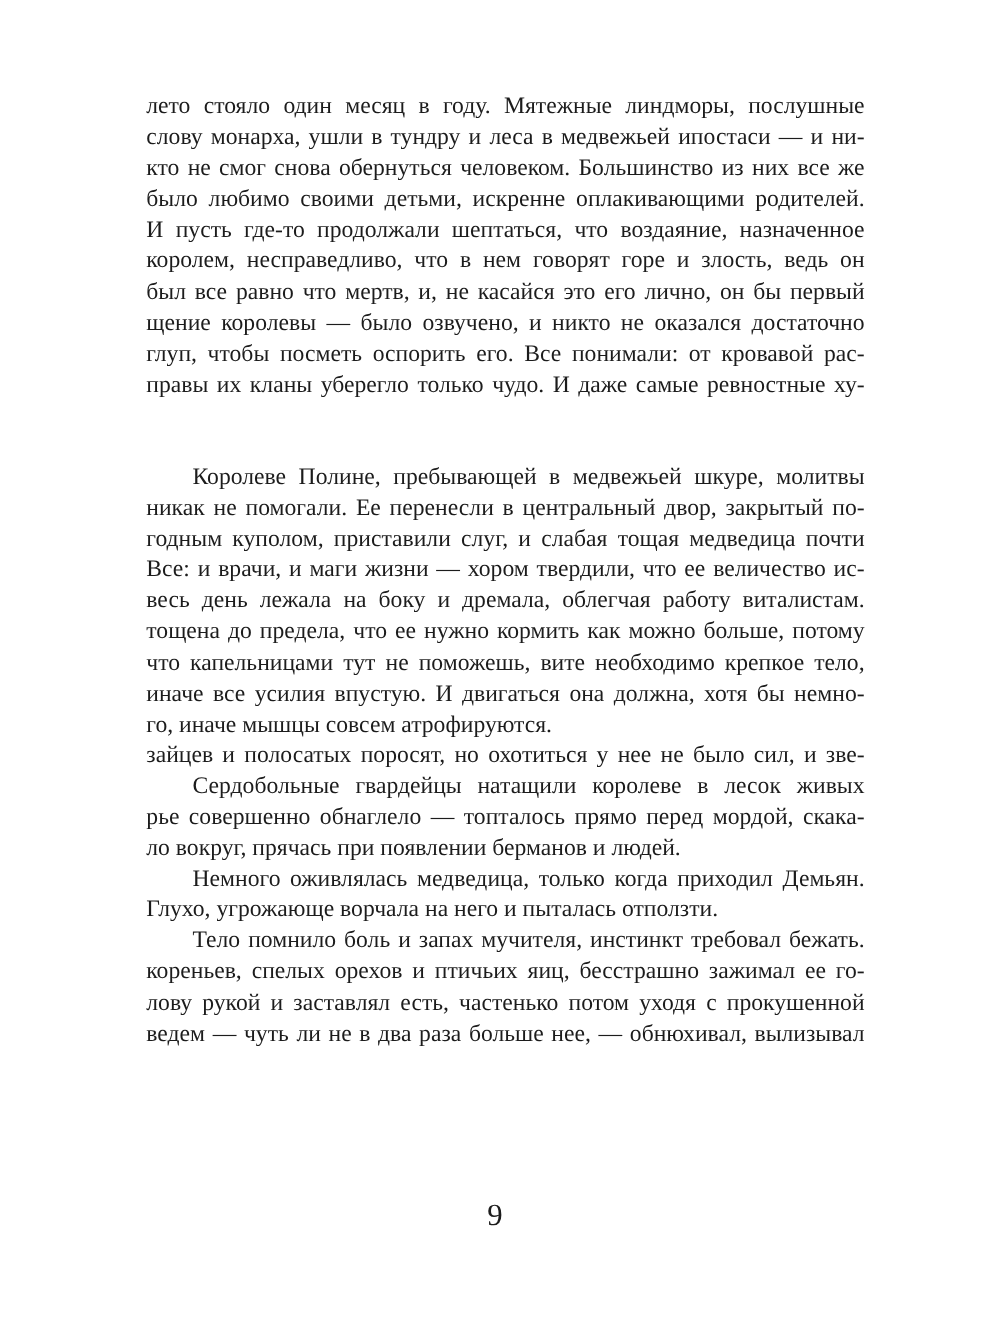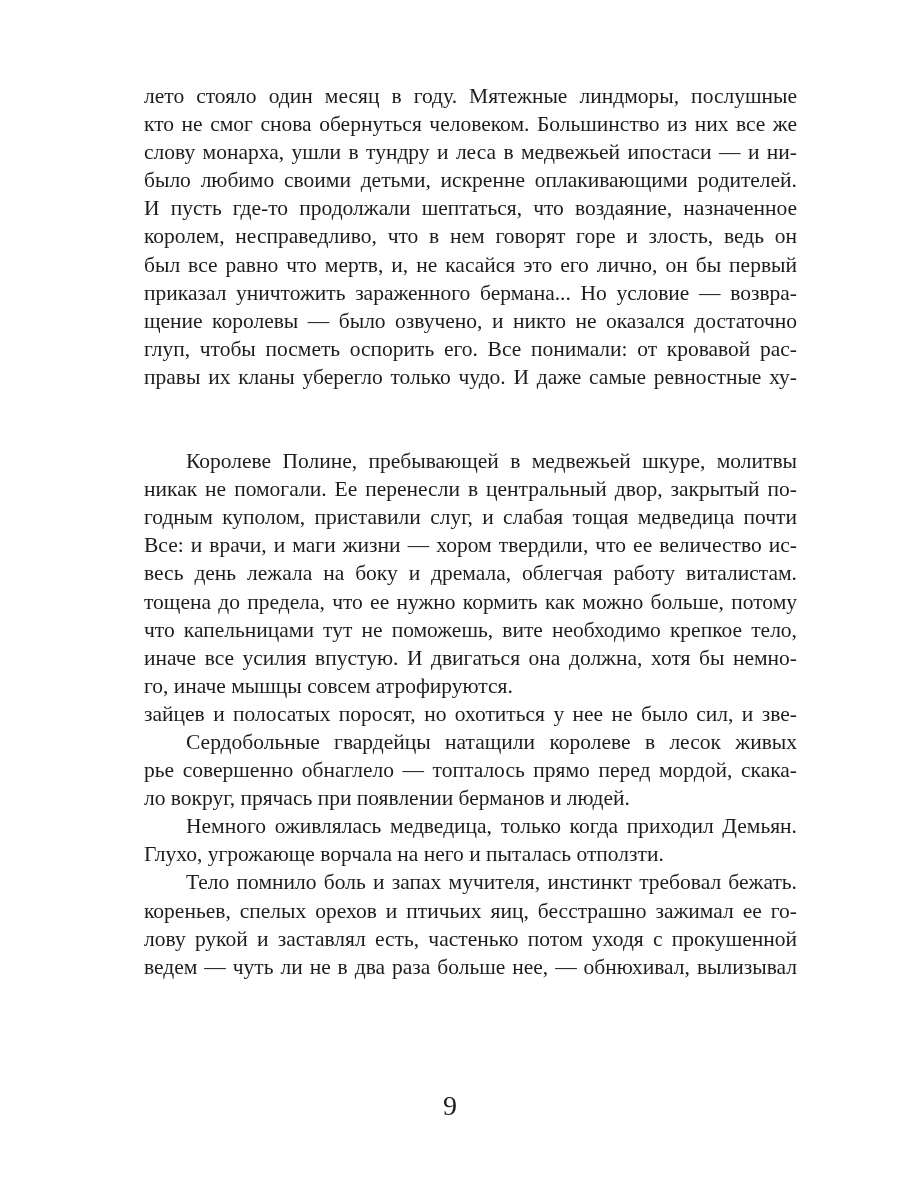--- a/index.html
+++ b/index.html
@@ -15,21 +15,20 @@
   }
   .page {
     position: absolute;
     left: 133px;
     top: 82px;
     width: 653px;
     font-family: "Liberation Serif", "DejaVu Serif", serif;
     font-size: 21.5px;
     line-height: 28.1px;
     color: #1c1c1c;
-    margin-left: 11px;
   }
   .para {
     margin: 0;
     text-align: justify;
     text-align-last: justify;
   }
   .line {
     display: block;
     text-align: justify;
     text-align-last: justify;
@@ -56,27 +55,26 @@
     color: #1c1c1c;
   }
 </style>
 </head>
 <body>
 
 <div class="page">
 
   <div class="para">
     <span class="line">лето стояло один месяц в году. Мятежные линдморы, послушные</span>
+    <span class="line">слову монарха, ушли в тундру и леса в медвежьей ипостаси — и ни-</span>
     <span class="line">кто не смог снова обернуться человеком. Большинство из них все же</span>
-    <span class="line">слову монарха, ушли в тундру и леса в медвежьей ипостаси — и ни-</span>
     <span class="line">было любимо своими детьми, искренне оплакивающими родителей.</span>
     <span class="line">И пусть где-то продолжали шептаться, что воздаяние, назначенное</span>
     <span class="line">королем, несправедливо, что в нем говорят горе и злость, ведь он</span>
     <span class="line">был все равно что мертв, и, не касайся это его лично, он бы первый</span>
-    <span class="line">приказал уничтожить зараженного бермана... Но условие — возвра-</span>
     <span class="line">щение королевы — было озвучено, и никто не оказался достаточно</span>
     <span class="line">глуп, чтобы посметь оспорить его. Все понимали: от кровавой рас-</span>
     <span class="line">правы их кланы уберегло только чудо. И даже самые ревностные ху-</span>
   </div>
 
   <div class="section-gap"></div>
 
   <div class="para">
     <span class="line indent">Королеве Полине, пребывающей в медвежьей шкуре, молитвы</span>
     <span class="line">никак не помогали. Ее перенесли в центральный двор, закрытый по-</span>

